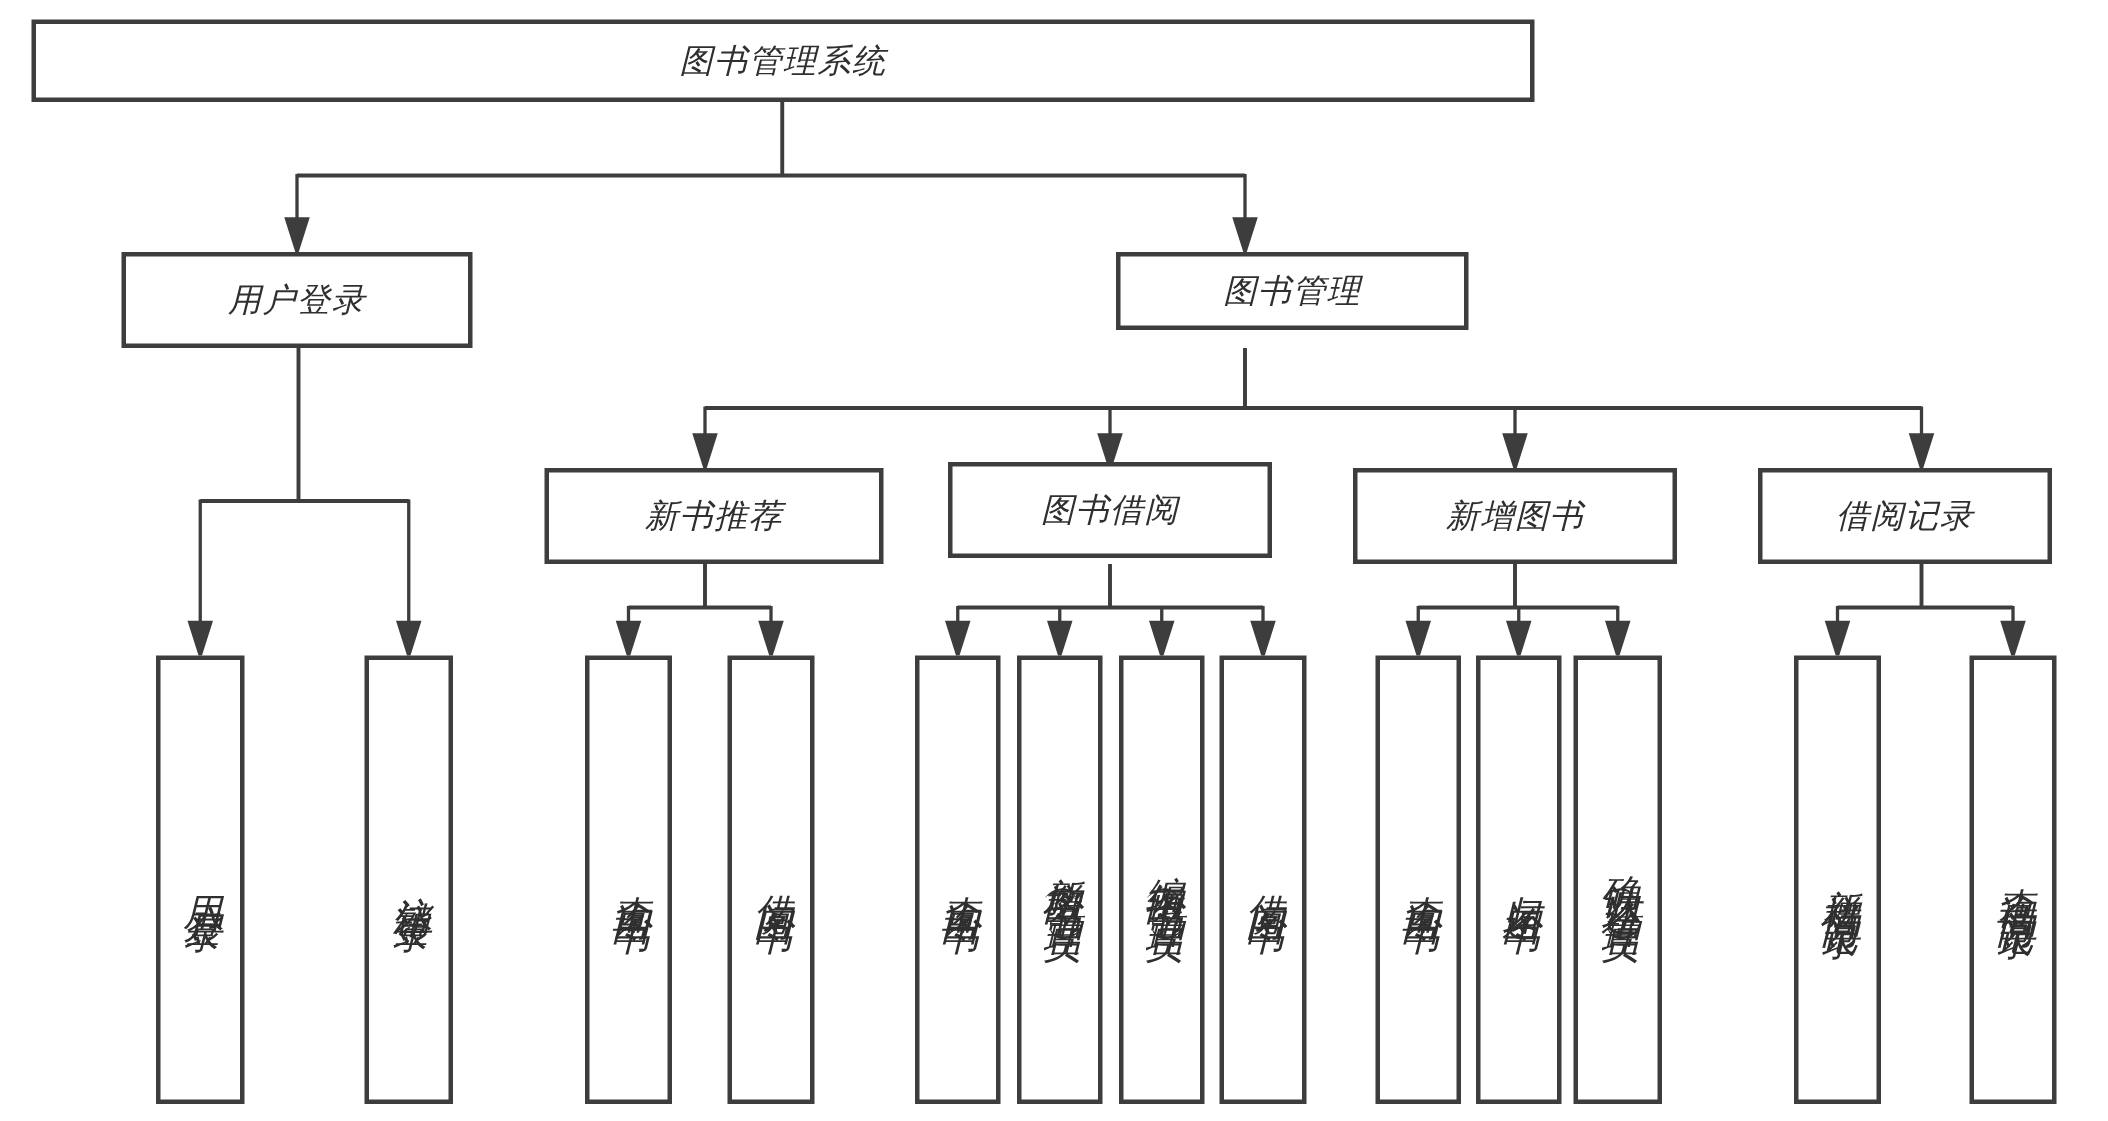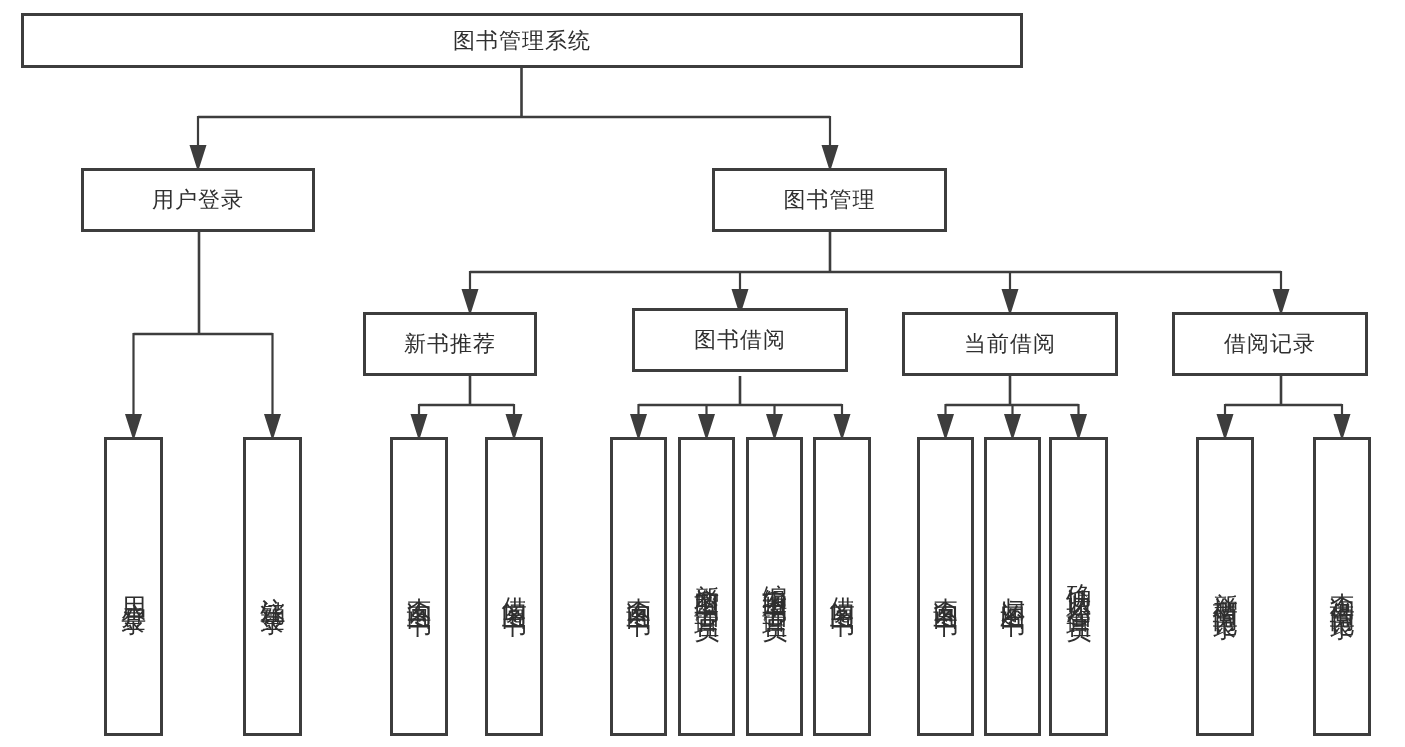--- a/index.html
+++ b/index.html
@@ -2,20 +2,21 @@
 <html><head>
 <meta charset="utf-8">
 <style>
   html,body{margin:0;padding:0;background:#ffffff;}
   .canvas{
     position:relative;
     width:1405px;height:747px;
     background:#ffffff;
     font-family:"Liberation Sans",sans-serif;
     overflow:hidden;
+    font-style:italic;
   }
   .connectors{position:absolute;left:0;top:0;z-index:1;}
   .connectors path.line{stroke:#3d3d3d;stroke-width:2.6;fill:none;}
   .connectors path.arrow{stroke:#3d3d3d;stroke-width:2.2;fill:#3d3d3d;}
   .node{
     position:absolute;z-index:2;
     box-sizing:border-box;
     border:3px solid #3d3d3d;
     background:#ffffff;
     display:flex;align-items:center;justify-content:center;
@@ -87,32 +88,32 @@
     </g>
   </svg>
 
   <div class="node h" style="left:21px;top:13px;width:1002px;height:55px">
     <span>图书管理系统</span>
   </div>
 
   <div class="node h" style="left:81px;top:168px;width:234px;height:64px">
     <span>用户登录</span>
   </div>
-  <div class="node h" style="left:712px;top:168px;width:235px;height:64px">
+  <div class="node h" style="left:744px;top:168px;width:235px;height:52px">
     <span>图书管理</span>
   </div>
 
-  <div class="node h" style="left:363px;top:312px;width:174px;height:64px">
+  <div class="node h" style="left:363px;top:312px;width:226px;height:64px">
     <span>新书推荐</span>
   </div>
   <div class="node h" style="left:632px;top:308px;width:216px;height:64px">
     <span>图书借阅</span>
   </div>
   <div class="node h" style="left:902px;top:312px;width:216px;height:64px">
-    <span>当前借阅</span>
+    <span>新增图书</span>
   </div>
   <div class="node h" style="left:1172px;top:312px;width:196px;height:64px">
     <span>借阅记录</span>
   </div>
 
   <div class="node v" style="left:104px;top:437px;width:59px;height:299px">
     <span class="vtxt">用户登录</span>
   </div>
   <div class="node v" style="left:243px;top:437px;width:59px;height:299px">
     <span class="vtxt">注销登录</span>

